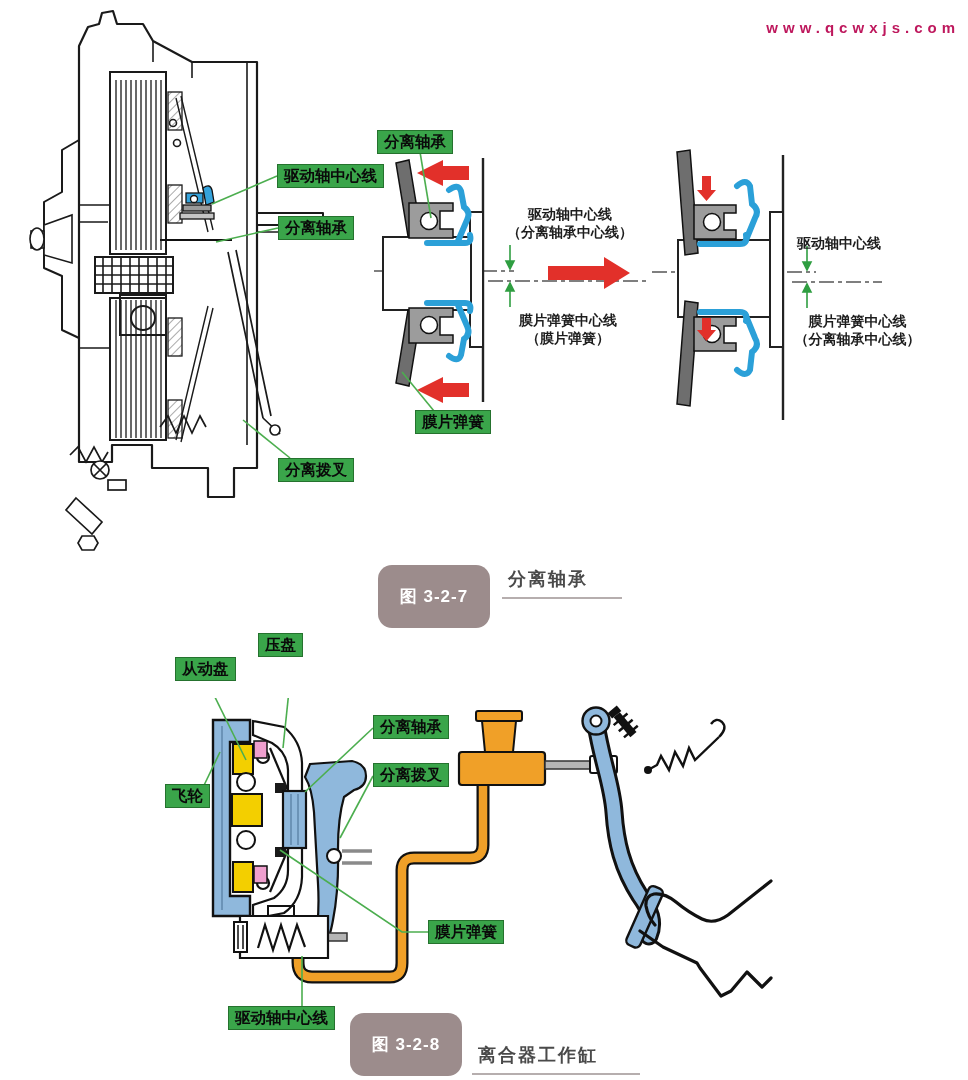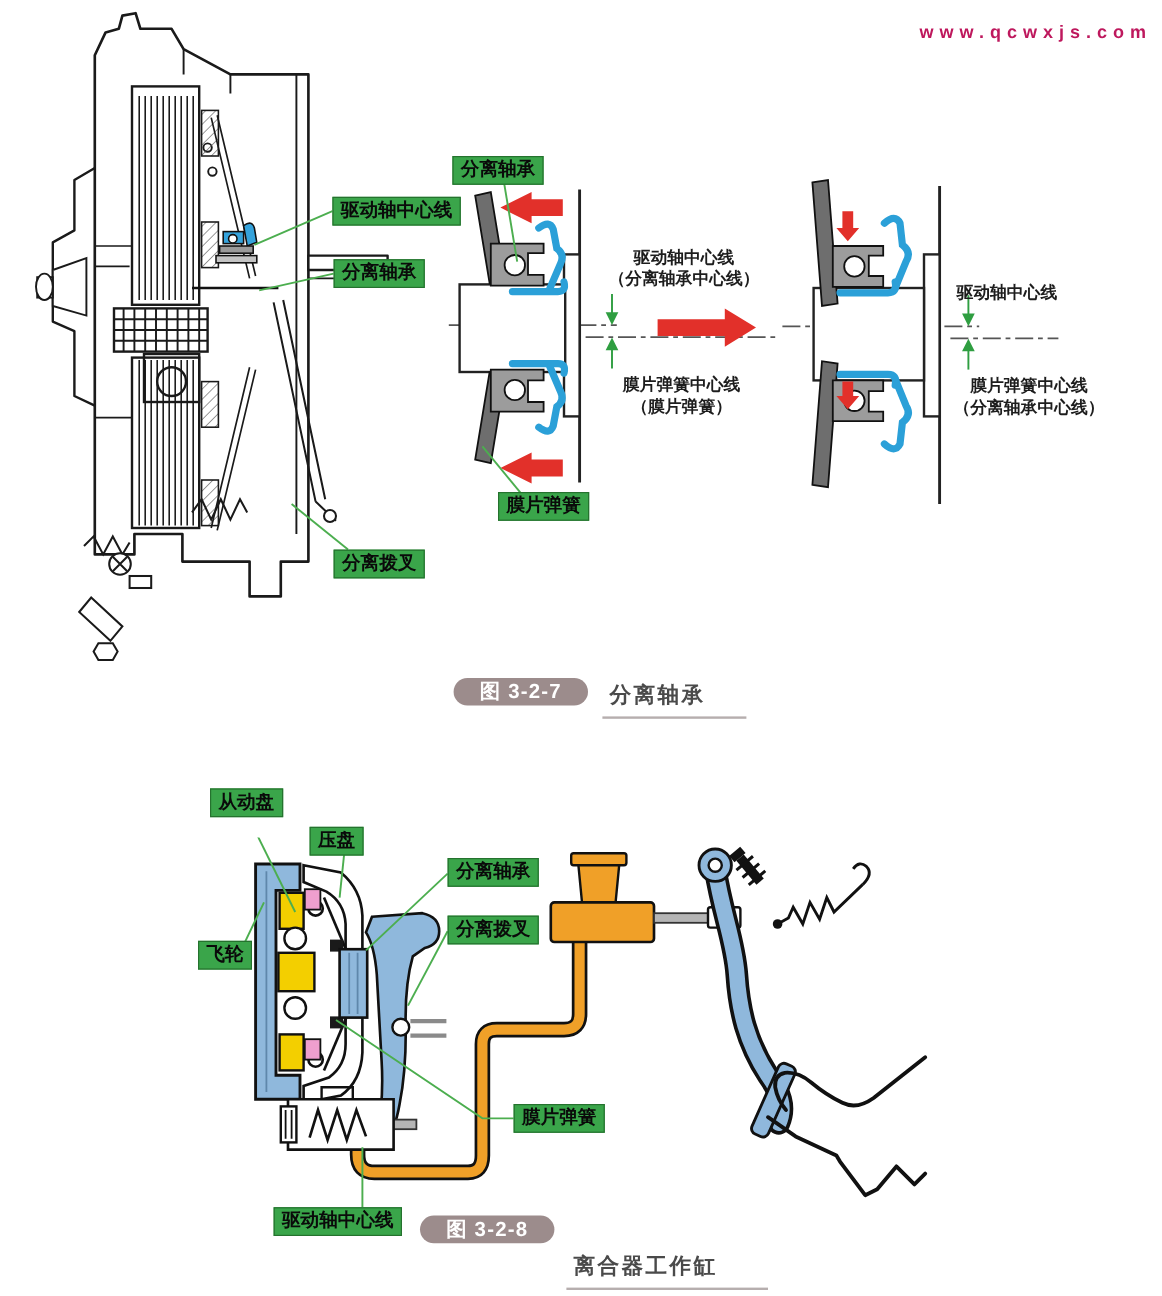--- a/index.html
+++ b/index.html
@@ -4,21 +4,21 @@
 <style>
   html,body{margin:0;padding:0}
   body{width:968px;height:1080px;position:relative;background:#fff;overflow:hidden;
        font-family:"Liberation Sans","DejaVu Sans",sans-serif;}
   .glabel{position:absolute;background:#3aa54a;border:1.5px solid #25722e;color:#0a0a0a;
           font-size:15.5px;font-weight:700;padding:2px 6px;white-space:nowrap;line-height:1.15}
   .ctext{position:absolute;color:#1d1d1d;font-size:14px;font-weight:700;line-height:1.32;
          text-align:center;white-space:nowrap}
   .ctext span{display:block}
   .fig-badge{position:absolute;background:#9c8c8c;color:#fff;font-size:17px;font-weight:700;
-             text-align:center;border-radius:14px;padding:0 0;width:112px;letter-spacing:1px}
+             text-align:center;border-radius:14px;padding:20px 0;width:112px;letter-spacing:1px}
   .fig-title{position:absolute;color:#4a4a4a;font-size:18px;font-weight:700;letter-spacing:2px;
              border-bottom:2.5px solid #b6aeae;padding:0 0 6px 6px}
   .watermark{position:absolute;top:6px;right:8px;text-align:right;color:#e3e3e3;
              font-weight:700;line-height:1.1;pointer-events:none}
   .wm-big{font-size:27px;letter-spacing:2px}
   .wm-small{font-size:15px;letter-spacing:5px;margin-top:14px;color:#be185d}
   svg{position:absolute}
 </style>
 </head>
 <body>
@@ -262,21 +262,21 @@
     <line x1="290" y1="681" x2="283" y2="748"></line>
     <line x1="373" y1="728" x2="305" y2="792"></line>
     <line x1="373" y1="776" x2="340" y2="838"></line>
     <line x1="196" y1="802" x2="220" y2="752"></line>
     <path d="M428,932 L402,932 L280,850"></path>
     <line x1="302" y1="1006" x2="302" y2="956"></line>
   </g>
 </svg>
 
 <div class="glabel" style="left:175px;top:657px">从动盘</div>
-<div class="glabel" style="left:258px;top:689px">压盘</div>
+<div class="glabel" style="left:258px;top:633px">压盘</div>
 <div class="glabel" style="left:373px;top:715px">分离轴承</div>
 <div class="glabel" style="left:373px;top:763px">分离拨叉</div>
 <div class="glabel" style="left:165px;top:784px">飞轮</div>
 <div class="glabel" style="left:428px;top:920px">膜片弹簧</div>
 <div class="glabel" style="left:228px;top:1006px">驱动轴中心线</div>
 
 <div class="fig-badge" style="left:350px;top:1013px">图 3-2-8</div>
 <div class="fig-title" style="left:472px;top:1043px;width:162px">离合器工作缸</div>
 
 </body></html>

